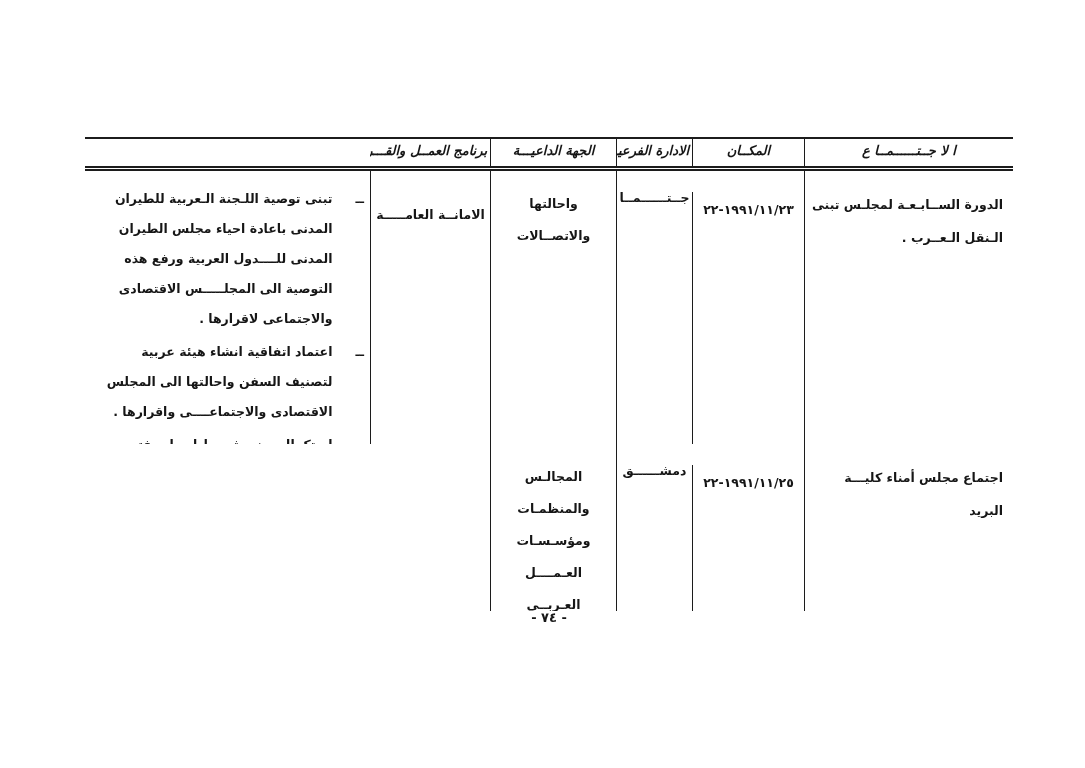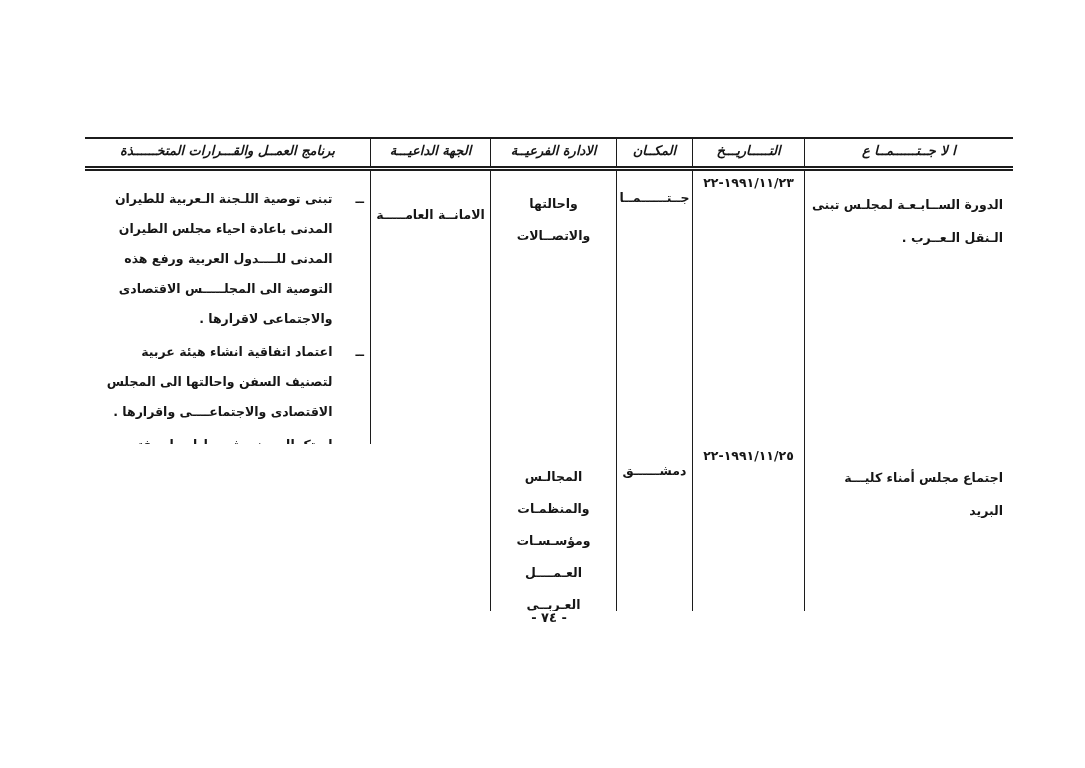--- a/index.html
+++ b/index.html
@@ -34,21 +34,21 @@
     font-size: 13px;
     text-align: center;
     padding: 4px 3px 8px 3px;
     white-space: nowrap;
     overflow: hidden;
     font-style: italic;
   }
   .cell { font-weight: 700; font-size: 12.5px; overflow: hidden; }
 
   .meeting-cell { padding: 17px 10px 0 5px; line-height: 33px; text-align: right; }
-  .date-cell    { padding: 4px 2px 0 2px; text-align: center; direction: ltr; letter-spacing: 0.5px; }
+  .date-cell    { padding: 10px 2px 0 2px; text-align: center; direction: ltr; letter-spacing: 0.5px; margin-top: 21px; }
   .place-cell   { padding: 19px 2px 0 2px; text-align: center; white-space: nowrap; }
   .sub-cell     { padding: 17px 5px 0 5px; line-height: 32px; text-align: center; }
   .inviting-cell{ padding: 26px 5px 0 5px; line-height: 36px; text-align: center; }
   .program-cell { padding: 13px 6px 0 8px; line-height: 30px; }
 
   .program-item { display: flex; margin-bottom: 3px; }
   .item-dash { flex: 0 0 auto; margin-left: 23px; }
   .item-text { flex: 1 1 auto; }
   .program-plain { text-align: right; }
 
@@ -65,21 +65,20 @@
 </style>
 </head>
 <body>
 
 <div class="page">
 
   <div class="doc-table">
 
     <div class="header-grid">
       <div class="hcell sep">ا لا جــتــــــمــا ع</div>
-      <div class="hcell sep">التـــــاريـــخ</div>
       <div class="hcell sep">المكــان</div>
       <div class="hcell sep">الادارة الفرعيــة</div>
       <div class="hcell sep">الجهة الداعيـــة</div>
       <div class="hcell">برنامج العمــل والقـــرارات المتخــــــذة</div>
     </div>
 
     <div class="body-grid">
 
       <div class="cell meeting-cell sep">الدورة الســابـعـة لمجلـس تبنى الـنقل الـعــرب .</div>
       <div class="cell date-cell sep">١٩٩١/١١/٢٣-٢٢</div>

